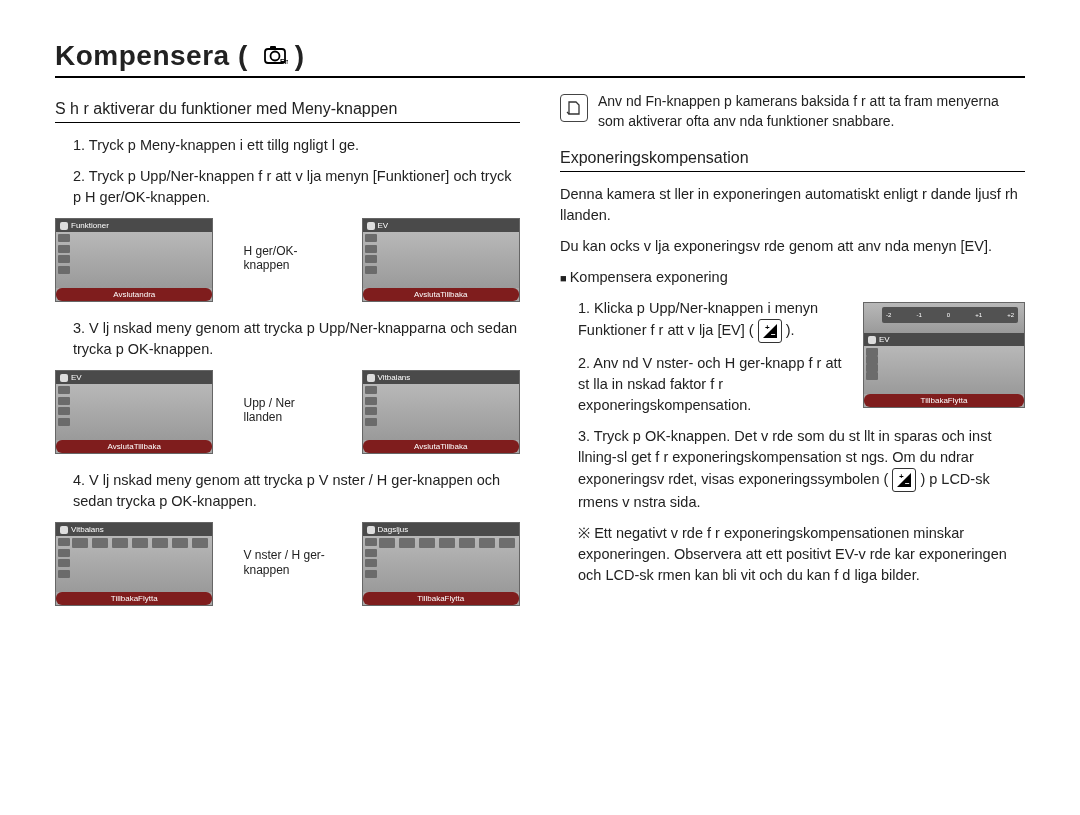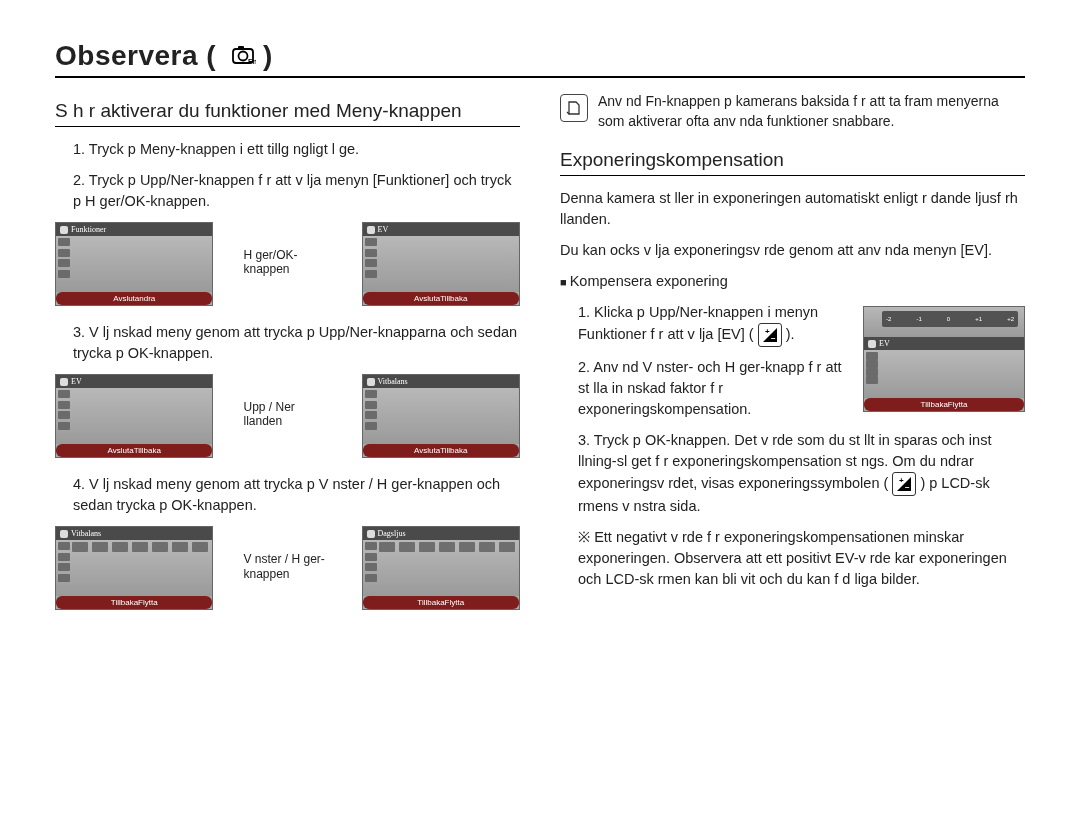--- a/index.html
+++ b/index.html
@@ -34,21 +34,21 @@
   }
   .columns {
     display: flex;
     gap: 40px;
   }
   .col {
     flex: 1 1 0;
     min-width: 0;
   }
   .subhead {
-    font-size: 19px;
+    font-size: 16px;
     border-bottom: 1.5px solid #000;
     padding-bottom: 4px;
     margin: 8px 0 12px 0;
   }
   .para {
     font-size: 14.5px;
     line-height: 1.45;
     margin: 4px 0 10px 0;
   }
   .indent {
@@ -102,21 +102,20 @@
     flex-direction: column;
     font-size: 8px;
     color: #fff;
   }
   .shot-header {
     background: #4a4a4a;
     padding: 2px 4px;
     display: flex;
     align-items: center;
     gap: 3px;
-    font-family: Liberation Serif, serif;
   }
   .shot-header .dot {
     width: 8px; height: 8px; border-radius: 2px;
     background: #ddd;
     display: inline-block;
   }
   .shot-body {
     height: 56px;
     background: linear-gradient(#b8b8b8,#9a9a9a);
     position: relative;
@@ -190,21 +189,21 @@
     font-size:11px;
   }
 </style>
 </head>
 <body>
 
 <div class="page">
 
   <div class="title-row">
     <span class="title">
-      <span>Observera (</span>
+      <span>Kompensera (</span>
       <span class="icon-slot">
         <svg width="26" height="20" viewBox="0 0 26 20">
           <rect x="3" y="4" width="20" height="14" rx="3" fill="none" stroke="#000" stroke-width="1.8"></rect>
           <rect x="8" y="1" width="6" height="4" rx="1" fill="#000"></rect>
           <circle cx="13" cy="11" r="4.5" fill="none" stroke="#000" stroke-width="1.8"></circle>
           <text x="18" y="19" font-size="7" font-family="Arial" fill="#000">Fn</text>
         </svg>
       </span>
       <span>)</span>
     </span>

